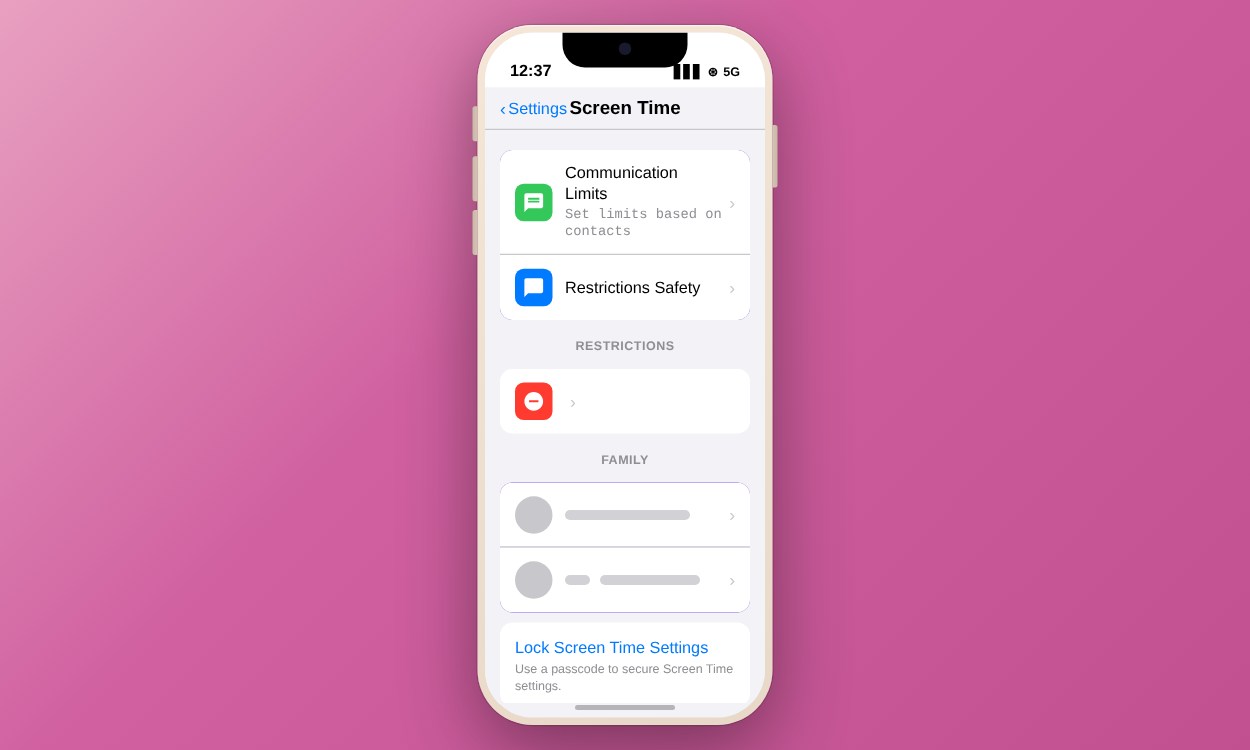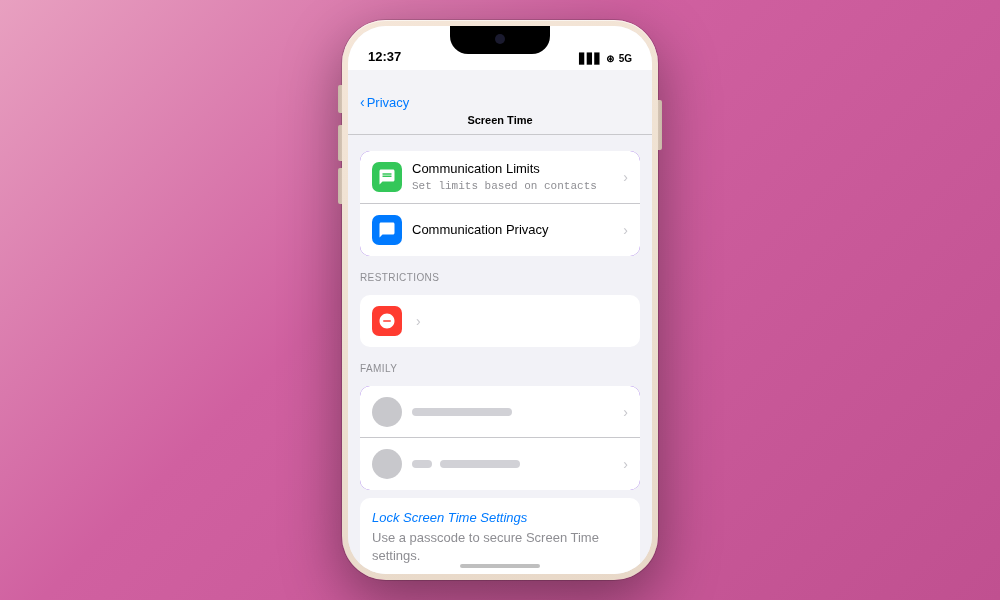--- a/index.html
+++ b/index.html
@@ -8,21 +8,21 @@
       height: 600px;
       background: linear-gradient(135deg, #e8a0c0 0%, #d060a0 40%, #c05090 100%);
       display: flex;
       align-items: center;
       justify-content: center;
       font-family: -apple-system, 'SF Pro Display', 'Helvetica Neue', Arial, sans-serif;
       overflow: hidden;
     }
 
     .phone-outer {
-      width: 316px;
+      width: 236px;
       height: 560px;
       background: linear-gradient(160deg, #f5e6d8 0%, #ede0d0 50%, #e8d8c8 100%);
       border-radius: 44px;
       padding: 6px;
       box-shadow:
         0 0 0 1px rgba(0,0,0,0.15),
         0 20px 60px rgba(0,0,0,0.4),
         inset 0 1px 0 rgba(255,255,255,0.6);
       position: relative;
     }
@@ -109,24 +109,23 @@
       font-size: 13px;
       cursor: pointer;
     }
 
     .back-chevron {
       margin-right: 2px;
       font-size: 14px;
     }
 
     .nav-title {
-      font-size: 11px;
+      font-size: 15px;
       font-weight: 600;
       color: #000;
-      margin-top: 36px;
     }
 
     
     .content {
       height: calc(100% - 90px);
       overflow-y: auto;
       background: #f2f2f7;
     }
 
     .content::-webkit-scrollbar { display: none; }
@@ -134,25 +133,26 @@
     
     .group {
       margin: 8px 12px;
       background: #6d28d9;
       border-radius: 10px;
       overflow: hidden;
     }
 
     .section-label {
       font-size: 10px;
-      font-weight: 400;
+      font-weight: 700;
       color: #8e8e93;
       text-transform: uppercase;
       letter-spacing: 0.4px;
       padding: 8px 12px 4px;
+      text-align: center;
     }
 
     .list-item {
       display: flex;
       align-items: center;
       padding: 10px 12px;
       background: white;
       border-bottom: 0.5px solid #c8c8cc;
       cursor: pointer;
       min-height: 52px;
@@ -242,25 +242,24 @@
     }
 
     .lock-link {
       padding: 12px 12px 8px;
     }
 
     .lock-link-title {
       font-size: 13px;
       color: #007aff;
       font-weight: 400;
-      font-style: italic;
     }
 
     .lock-link-desc {
-      font-size: 13px;
+      font-size: 10px;
       color: #8e8e93;
       margin-top: 4px;
       line-height: 1.4;
     }
 
     
     .home-indicator {
       position: absolute;
       bottom: 6px;
       left: 50%;
@@ -329,21 +328,21 @@
       <div class="status-icons">
         <span>▋▋▋</span>
         <span>⊛</span>
         <span>5G</span>
       </div>
     </div>
 
     <div class="nav-bar">
       <div class="back-btn">
         <span class="back-chevron">‹</span>
-        <span>Privacy</span>
+        <span>Settings</span>
       </div>
       <span class="nav-title">Screen Time</span>
     </div>
 
     <div class="content">
 
       <div style="height:8px"></div>
       <div class="group">
         <div class="list-item">
           <div class="item-icon icon-green">
@@ -357,21 +356,21 @@
           </div>
           <span class="chevron-right">›</span>
         </div>
         <div class="list-item">
           <div class="item-icon icon-blue">
             <svg width="18" height="18" viewBox="0 0 24 24" fill="white">
               <path d="M20 2H4c-1.1 0-2 .9-2 2v18l4-4h14c1.1 0 2-.9 2-2V4c0-1.1-.9-2-2-2z"></path>
             </svg>
           </div>
           <div class="item-text">
-            <div class="item-title">Communication Privacy</div>
+            <div class="item-title">Restrictions Safety</div>
           </div>
           <span class="chevron-right">›</span>
         </div>
       </div>
 
       <div class="section-label">RESTRICTIONS</div>
       <div class="group">
         <div class="list-item">
           <div class="item-icon icon-red">
             <svg width="18" height="18" viewBox="0 0 24 24" fill="white">

